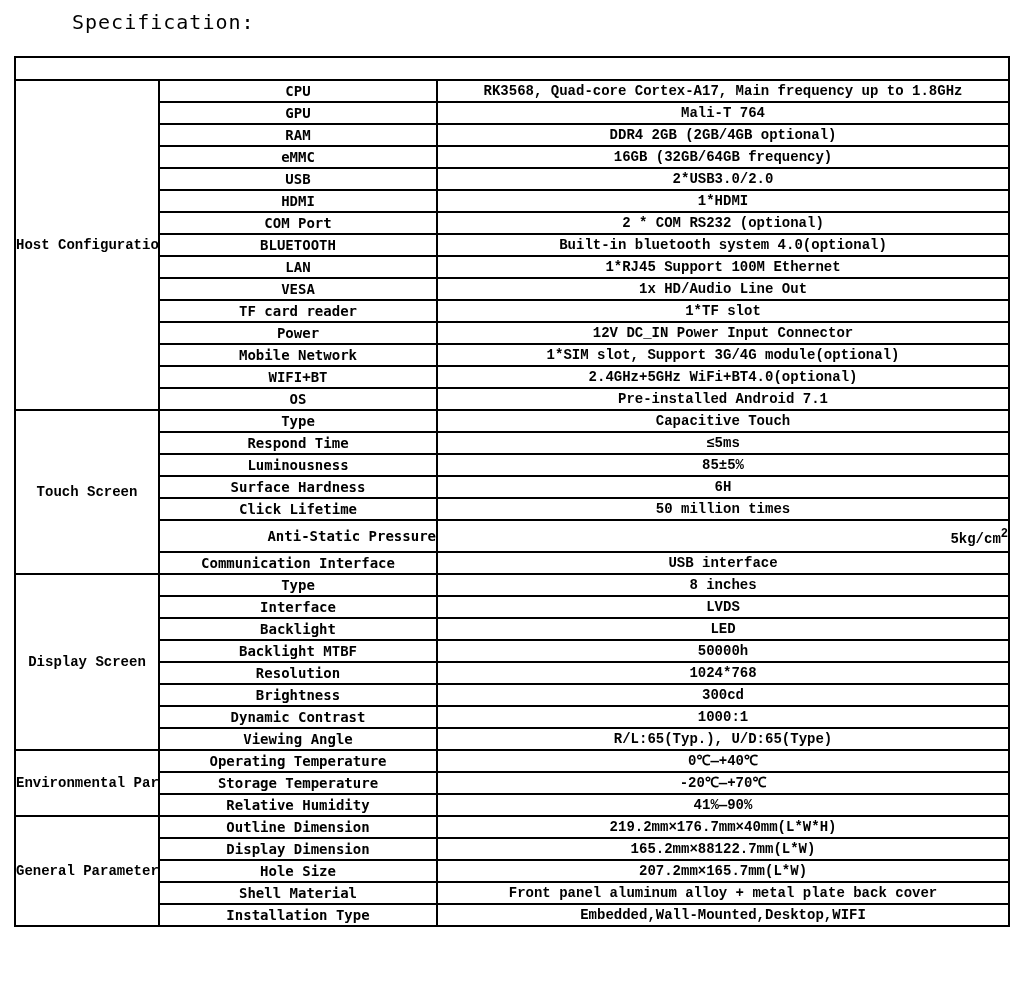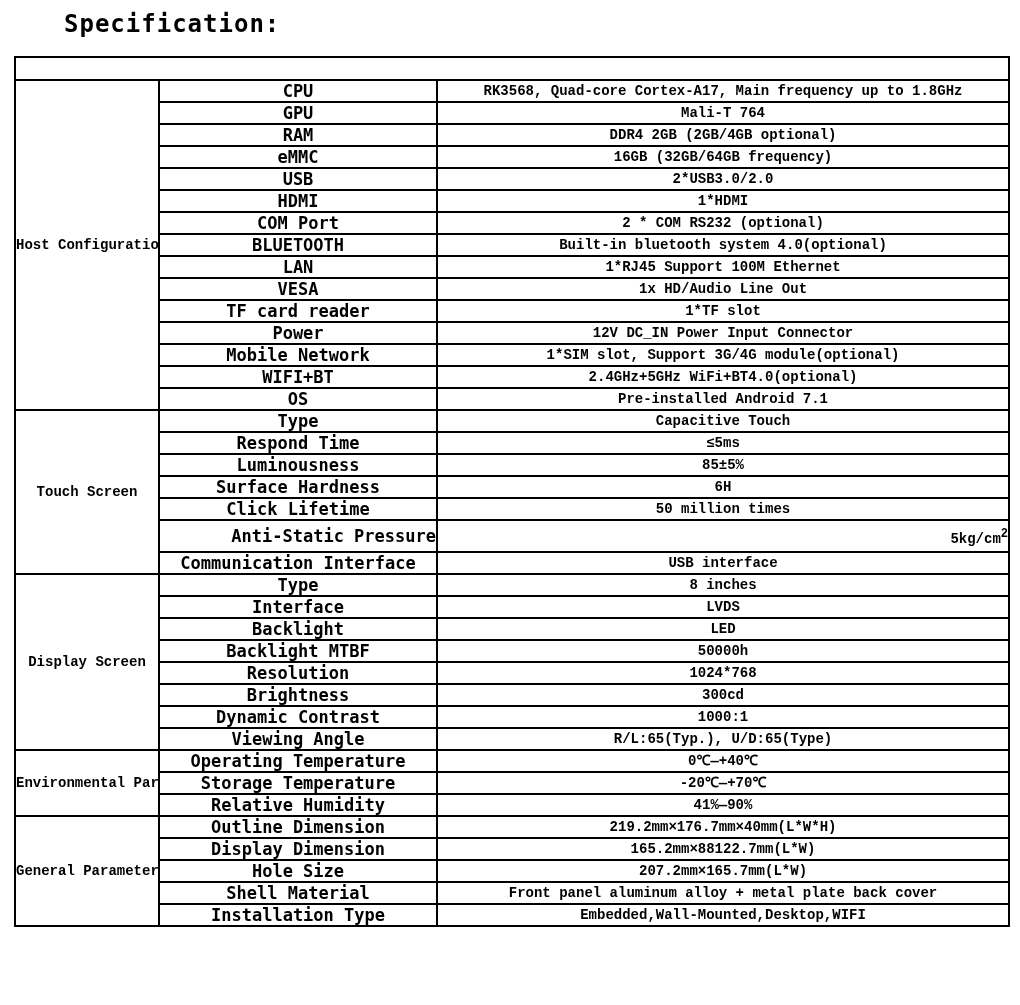--- a/index.html
+++ b/index.html
@@ -1,39 +1,39 @@
 <!DOCTYPE html>
 <html><head>
 <meta charset="utf-8">
 <style>
   html, body { margin: 0; padding: 0; background: #ffffff; }
   body { width: 1020px; height: 1005px; position: relative; overflow: hidden; color: #000; }
   .title {
-    position: absolute; left: 64px; top: 10px;
+    position: absolute; left: 72px; top: 10px;
     font-family: "DejaVu Sans Mono", "Liberation Mono", monospace;
-    font-size: 24px; font-weight: bold; letter-spacing: 1px;
+    font-size: 20px; font-weight: normal; letter-spacing: 1px;
   }
   table.spec {
     position: absolute; left: 14px; top: 56px;
     width: 994px; border-collapse: collapse; table-layout: fixed;
     font-family: "Liberation Mono", "DejaVu Sans Mono", monospace;
     font-size: 14px;
   }
   table.spec td {
     border: 2px solid #000; padding: 0; text-align: center; vertical-align: middle;
     line-height: 16px; overflow: hidden; white-space: nowrap;
   }
   col.c1 { width: 144px; }
   col.c2 { width: 278px; }
   col.c3 { width: 572px; }
   tr.hdr td { height: 21px; }
   tr.r td { height: 20px; }
   tr.tall td { height: 30px; text-align: right; }
   td.group { font-weight: bold; white-space: normal; line-height: 23px; font-size: 14px; }
-  td.param { font-weight: bold; font-family: "DejaVu Sans Mono", monospace; font-size: 17px; }
+  td.param { font-weight: bold; font-family: "DejaVu Sans Mono", monospace; font-size: 14px; }
   td.val { font-size: 14px; font-weight: bold; }
   sup { font-size: 12px; }
 </style>
 </head>
 <body>
 
 <div class="title">Specification:</div>
 
 <table class="spec">
   <colgroup>

